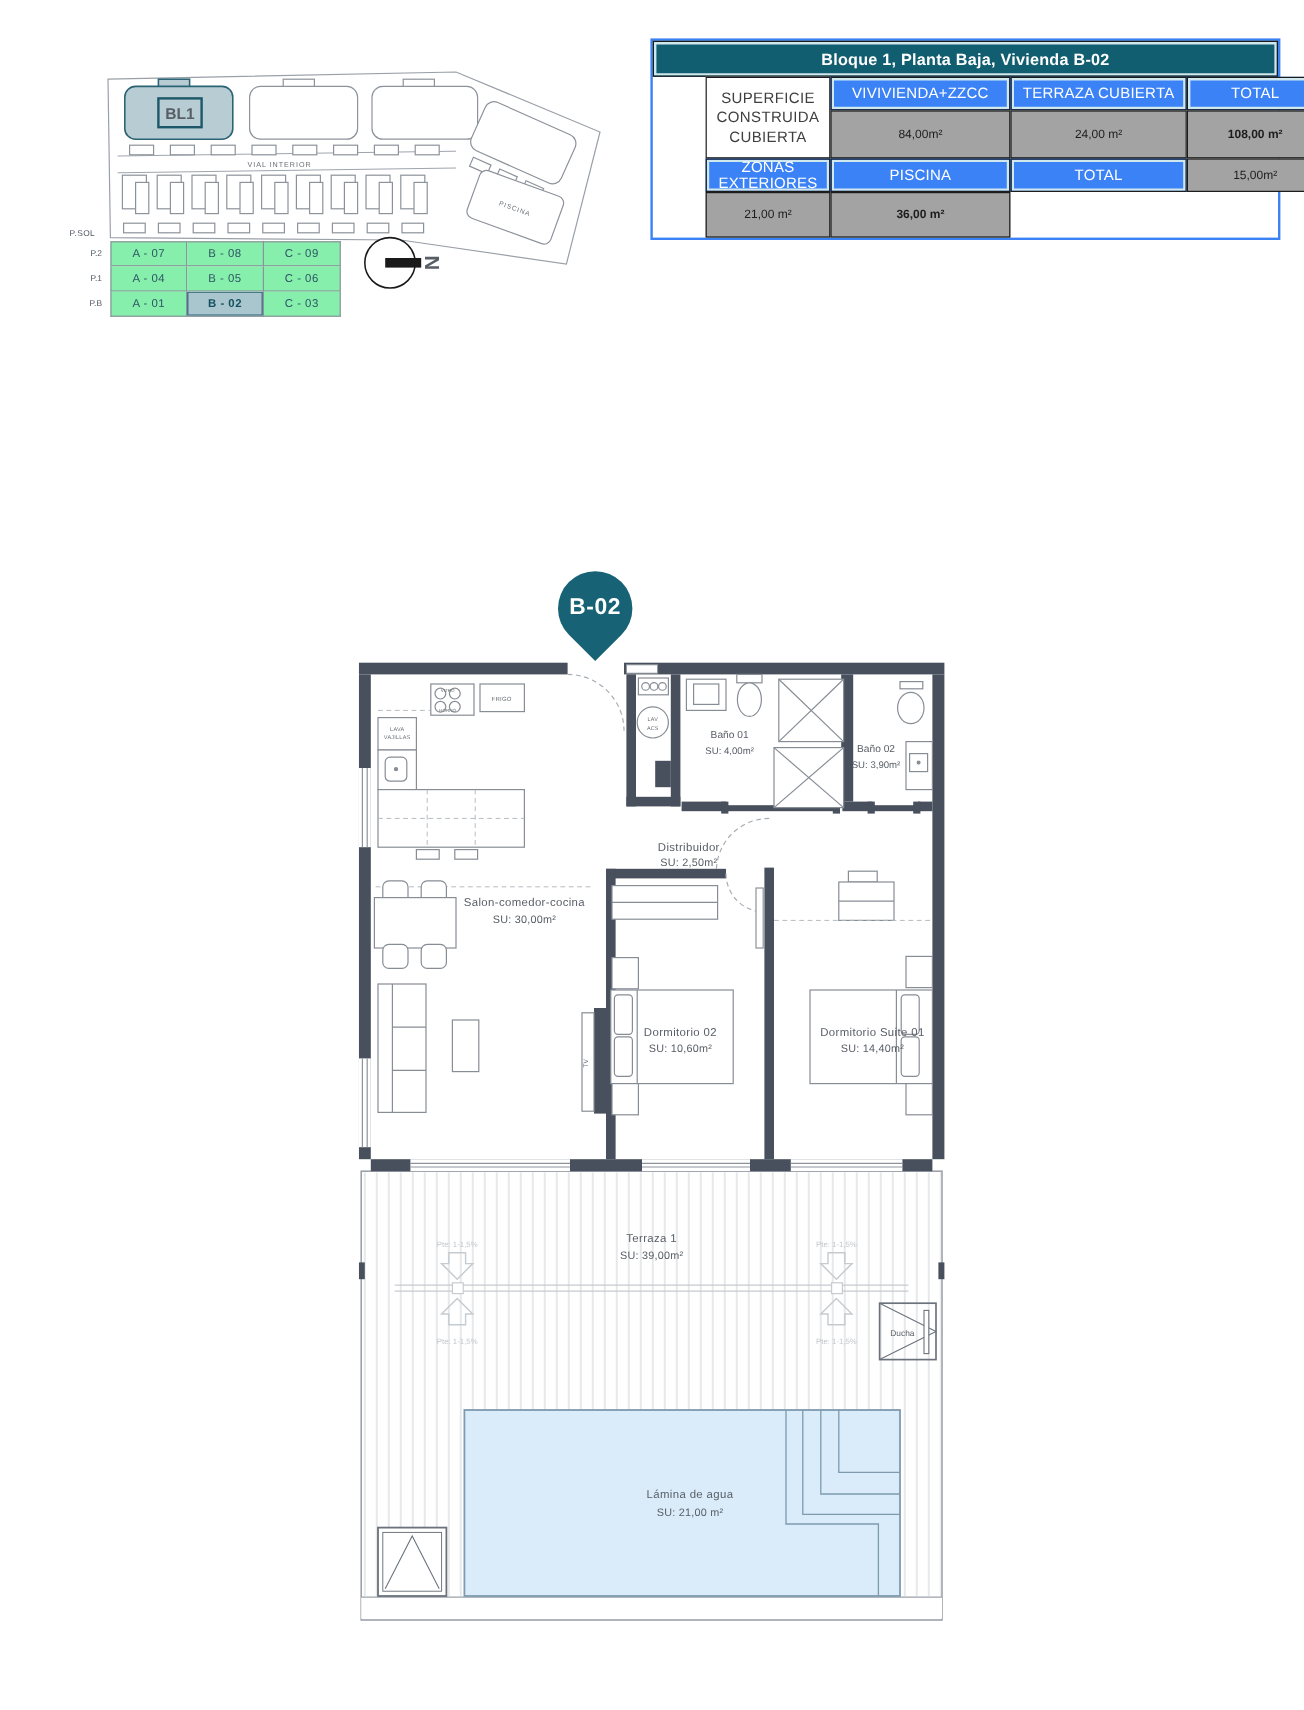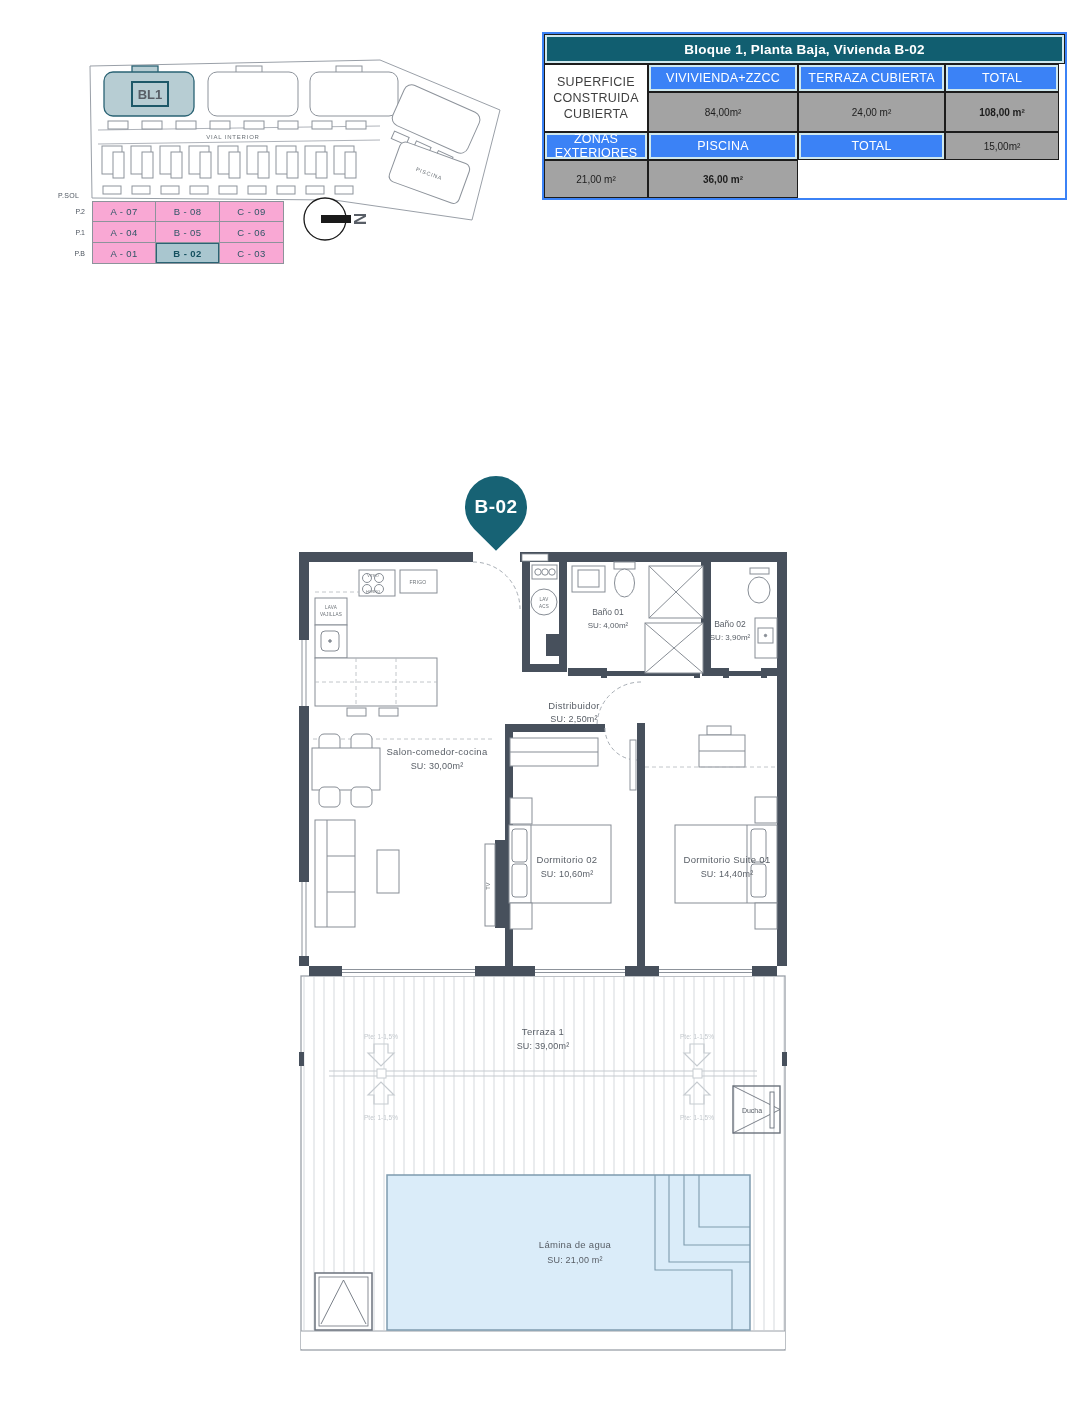--- a/index.html
+++ b/index.html
@@ -4,35 +4,35 @@
 <style>
   html,body{margin:0;padding:0;background:#fff;}
   body{width:1087px;height:1425px;position:relative;font-family:"Liberation Sans",sans-serif;overflow:hidden;}
   .abs{position:absolute;}
 
   
   .stable{left:542px;top:32px;width:521px;border:2px solid #3b82f6;}
   .st-title{height:28px;background:#115e70;color:#fff;font-weight:bold;font-size:13.5px;
             display:flex;align-items:center;justify-content:center;letter-spacing:.2px;
             box-shadow:inset 0 0 0 2px #cfe8ee;border:1px solid #1c1c1c;}
-  .st-grid{display:grid;grid-template-columns:104px 150px 147px 114px;grid-template-rows:28px 40px 28px 38px;}
+  .st-grid{display:grid;grid-template-columns:104px 150px 147px 114px;grid-template-rows:28px 40px 28px 38px;padding-left:44px;}
   .st-cell{display:flex;align-items:center;justify-content:center;text-align:center;}
   .st-rowlabel{border:1px solid #1c1c1c;background:#fff;color:#3f3f3f;font-size:12.5px;line-height:1.3;letter-spacing:.3px;}
   .st-h{background:#3b82f6;color:#fff;font-weight:normal;font-size:12.5px;letter-spacing:.2px;
         box-shadow:inset 0 0 0 2px #cfe8ee;border:1px solid #1c1c1c;}
   .st-v{background:#a3a3a3;color:#1d1d1d;font-size:10px;border:1px solid #1c1c1c;}
   .st-v.total{font-weight:bold;}
 
   
   .matrix{left:58px;top:192px;}
   .m-head{font-size:7px;color:#4e5660;margin:0 0 2px 0;letter-spacing:.3px;}
   .m-grid{display:grid;grid-template-columns:34px 64px 64px 64px;grid-auto-rows:21px;}
   .m-level{font-size:7px;color:#4e5660;display:flex;align-items:center;justify-content:flex-end;padding-right:7px;}
   .m-cell{border-right:1px solid #8d939b;border-bottom:1px solid #8d939b;display:flex;align-items:center;justify-content:center;
-          font-size:9.5px;color:#2f5666;letter-spacing:.4px;background:#f9a8d4;}
+          font-size:9.5px;color:#2f5666;letter-spacing:.4px;background:#86efac;}
   .m-cell.first{border-left:1px solid #8d939b;}
   .m-row0{border-top:1px solid #8d939b;}
   .m-cell.hl{background:#a9c6cf;box-shadow:inset 0 0 0 1px #2a6374;color:#14505f;font-weight:bold;}
 
   
   .planwrap{left:299px;top:460px;width:492px;height:960px;}
   .pin{position:absolute;left:166px;top:16px;width:62px;height:62px;background:#176274;
        border-radius:50% 50% 50% 0;transform:rotate(-45deg);}
   .pin span{position:absolute;inset:0;display:flex;align-items:center;justify-content:center;
             transform:rotate(45deg);color:#fff;font-weight:bold;font-size:19px;letter-spacing:.5px;}

